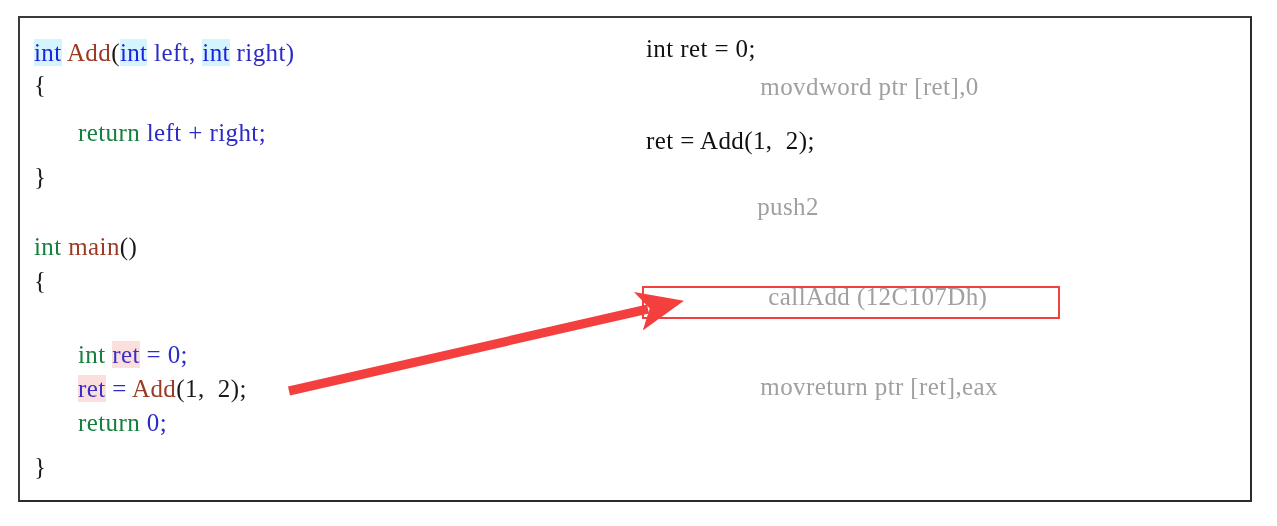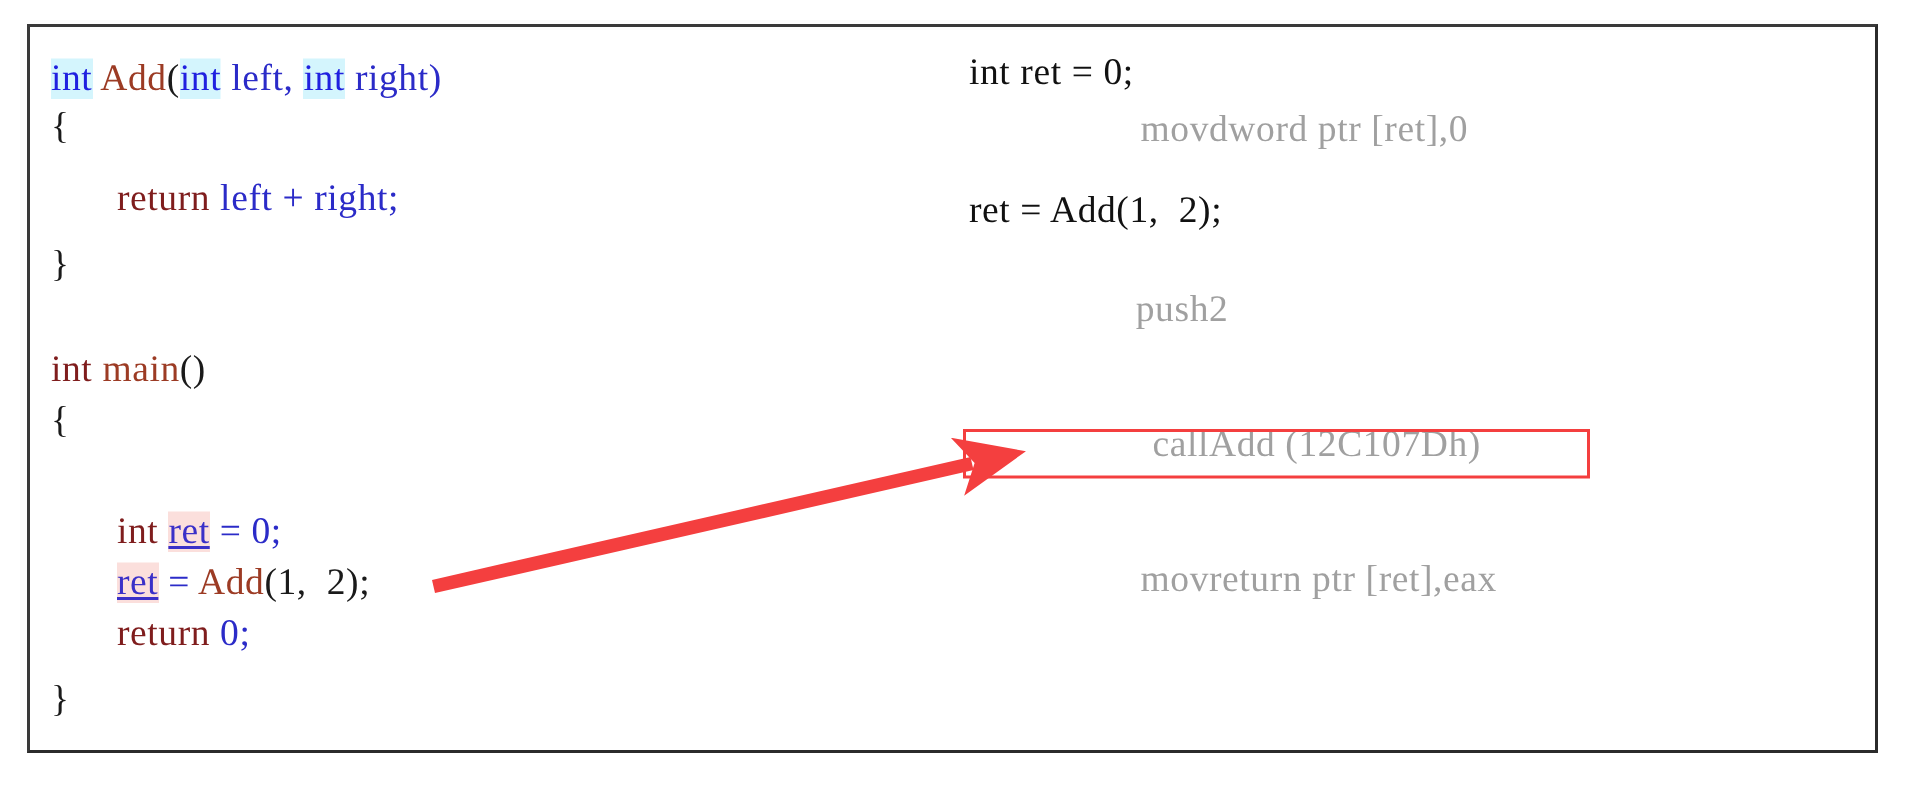--- a/index.html
+++ b/index.html
@@ -45,23 +45,23 @@
     font-family: "Liberation Serif", "DejaVu Serif", serif;
     letter-spacing: 0.4px;
   }
 
   
   #left-panel .code-line {
     font-size: 25px;
     line-height: 25px;
     left: 14px;
   }
-  .kw       { color: #7f1d1d; }
+  .kw       { color: #15803d; }
   .kw-hl    { color: #2020e0; background: #d4f5fd; }
-  .kw-ret   { color: #3a30c8; background: #fbdfdc; text-decoration: underline; }
+  .kw-ret   { color: #3a30c8; background: #fbdfdc; }
   .fn       { color: #9c3b24; }
   .punc     { color: #1a1a1a; }
   .plain    { color: #2b2bc8; }
   .brace    { color: #1a1a1a; }
 
   
   #right-panel .code-line {
     font-size: 25px;
     line-height: 25px;
     left: 26px;

